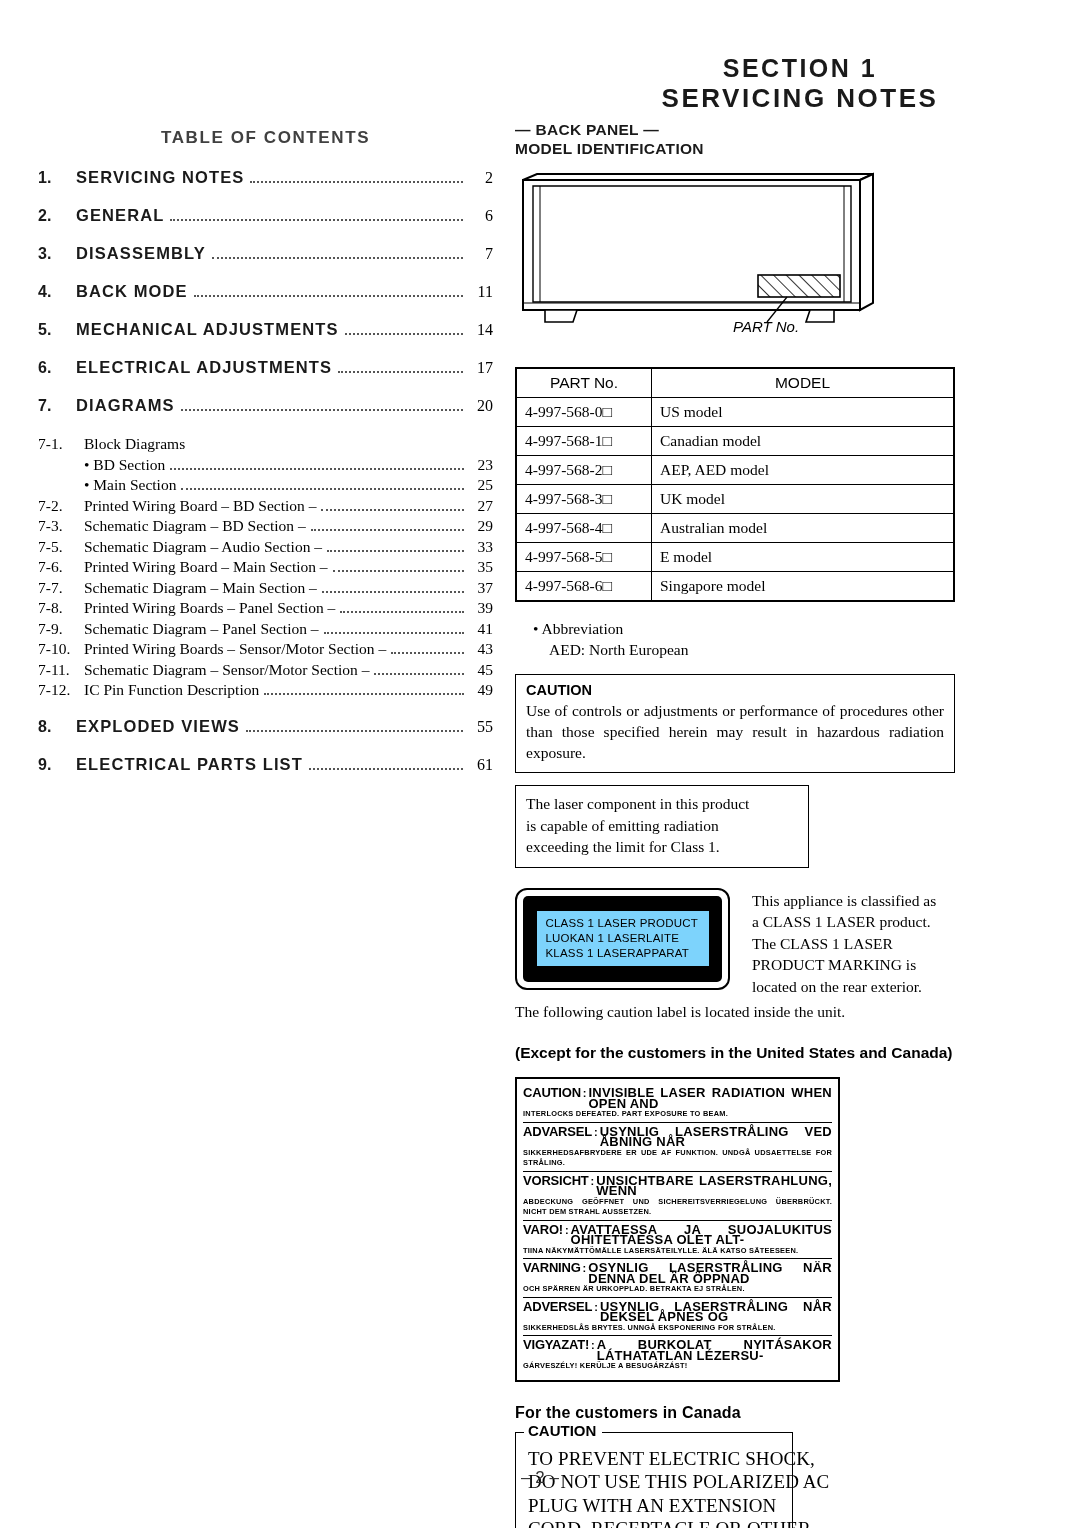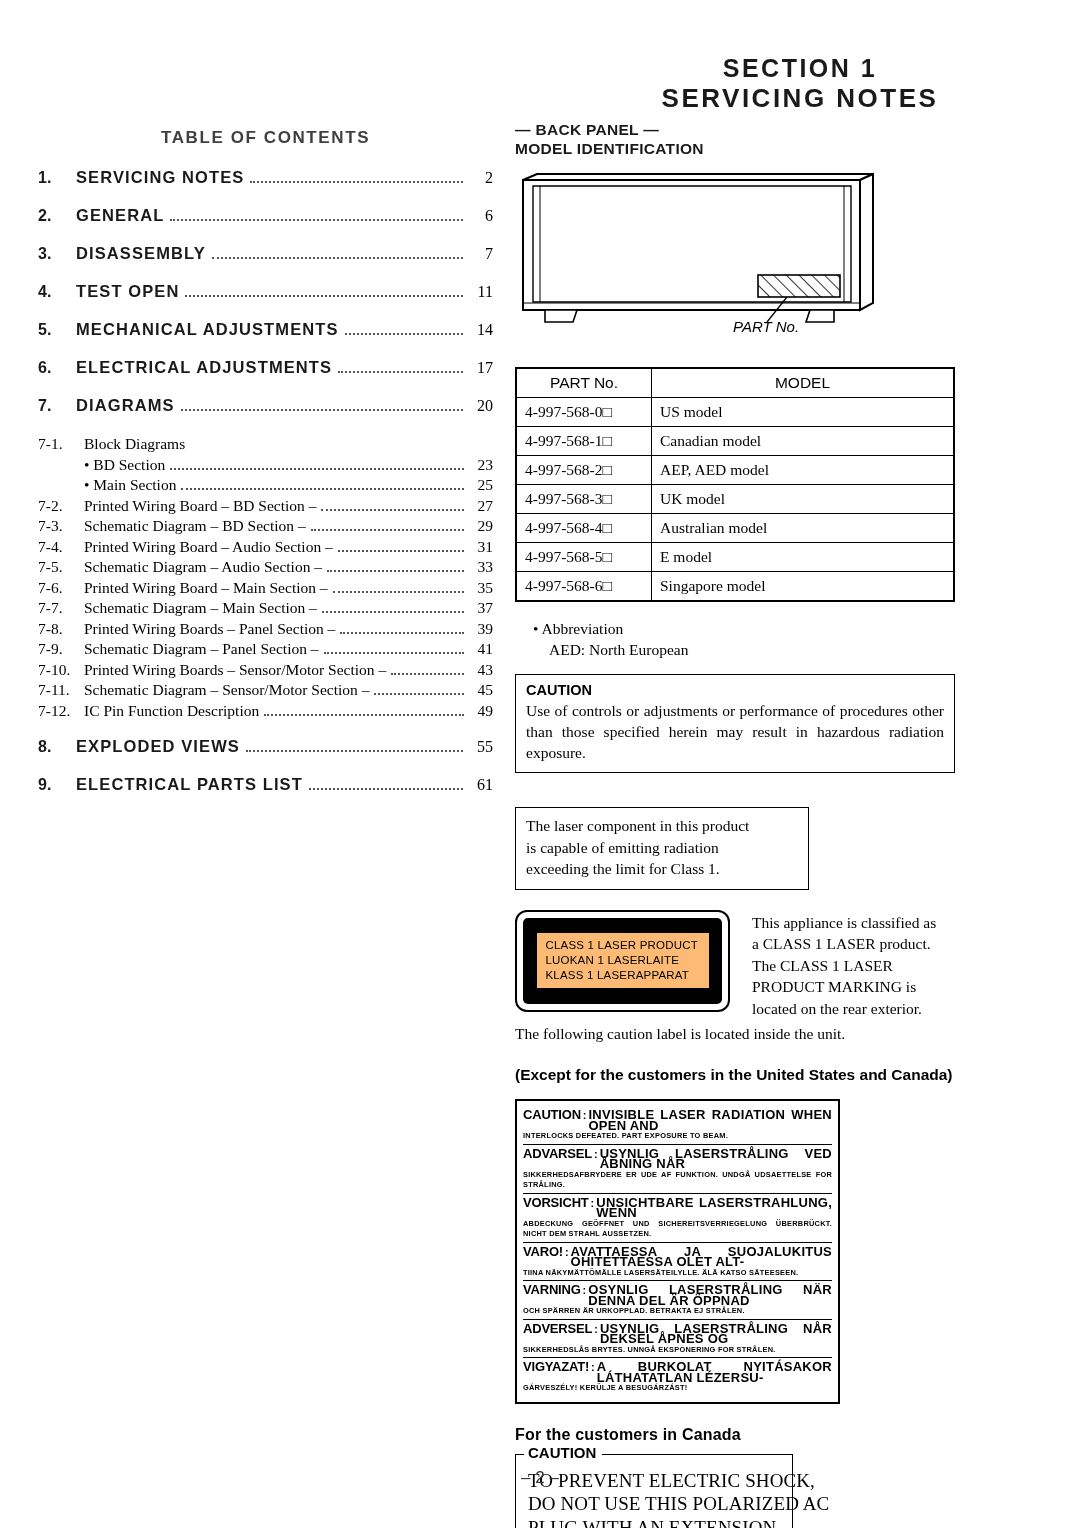--- a/index.html
+++ b/index.html
@@ -81,35 +81,35 @@
   .abbrev .b2{padding-left:24px;}
 
   .box{border:1.5px solid #000;padding:7px 10px 9px 10px;}
   #caution-box{margin-top:14px;width:418px;}
   #caution-box .ttl{
     font-family:"Liberation Sans",sans-serif;font-weight:bold;font-size:14.5px;
     margin-bottom:2px;
   }
   #caution-box .bdy{font-size:15.5px;line-height:21px;text-align:justify;}
 
-  #laser-box{margin-top:34px;width:272px;}
+  #laser-box{margin-top:12px;width:272px;}
   #laser-box .bdy{font-size:15.5px;line-height:21.5px;}
 
   
   #class1-row{display:flex;margin-top:20px;align-items:flex-start;}
   #class1-label{
     width:215px;height:102px;border:2px solid #000;border-radius:12px;
     padding:6px;box-sizing:border-box;background:#fff;flex:none;
   }
   #class1-inner-black{
     width:100%;height:100%;background:#000;border-radius:5px;
     display:flex;align-items:center;justify-content:center;
   }
   #class1-white{
-    background:#fdba74;padding:5px 9px;width:172px;box-sizing:border-box;
+    background:#7dd3fc;padding:5px 9px;width:172px;box-sizing:border-box;
   }
   #class1-white div{
     font-family:"Liberation Sans",sans-serif;font-size:11.5px;line-height:15px;
     letter-spacing:0.2px;color:#000;white-space:nowrap;
   }
   #class1-text{
     margin-left:22px;font-size:15.5px;line-height:21.5px;padding-top:2px;
   }
 
   #except-head{
@@ -189,21 +189,21 @@
           <span class="pg">6</span>
         </div>
         <div class="toc-main">
           <span class="num">3.</span>
           <span class="lbl">DISASSEMBLY</span>
           <span class="dots"></span>
           <span class="pg">7</span>
         </div>
         <div class="toc-main">
           <span class="num">4.</span>
-          <span class="lbl">TEST  OPEN</span>
+          <span class="lbl">BACK  MODE</span>
           <span class="dots"></span>
           <span class="pg">11</span>
         </div>
         <div class="toc-main">
           <span class="num">5.</span>
           <span class="lbl">MECHANICAL  ADJUSTMENTS</span>
           <span class="dots"></span>
           <span class="pg">14</span>
         </div>
         <div class="toc-main">
@@ -242,26 +242,20 @@
           <span class="snum">7-2.</span>
           <span class="slbl">Printed Wiring Board  – BD Section –</span>
           <span class="dots"></span>
           <span class="pg">27</span>
         </div>
         <div class="toc-sub">
           <span class="snum">7-3.</span>
           <span class="slbl">Schematic Diagram – BD Section –</span>
           <span class="dots"></span>
           <span class="pg">29</span>
-        </div>
-        <div class="toc-sub">
-          <span class="snum">7-4.</span>
-          <span class="slbl">Printed Wiring Board  – Audio Section –</span>
-          <span class="dots"></span>
-          <span class="pg">31</span>
         </div>
         <div class="toc-sub">
           <span class="snum">7-5.</span>
           <span class="slbl">Schematic Diagram  – Audio Section –</span>
           <span class="dots"></span>
           <span class="pg">33</span>
         </div>
         <div class="toc-sub">
           <span class="snum">7-6.</span>
           <span class="slbl">Printed Wiring Board  – Main Section –</span>

